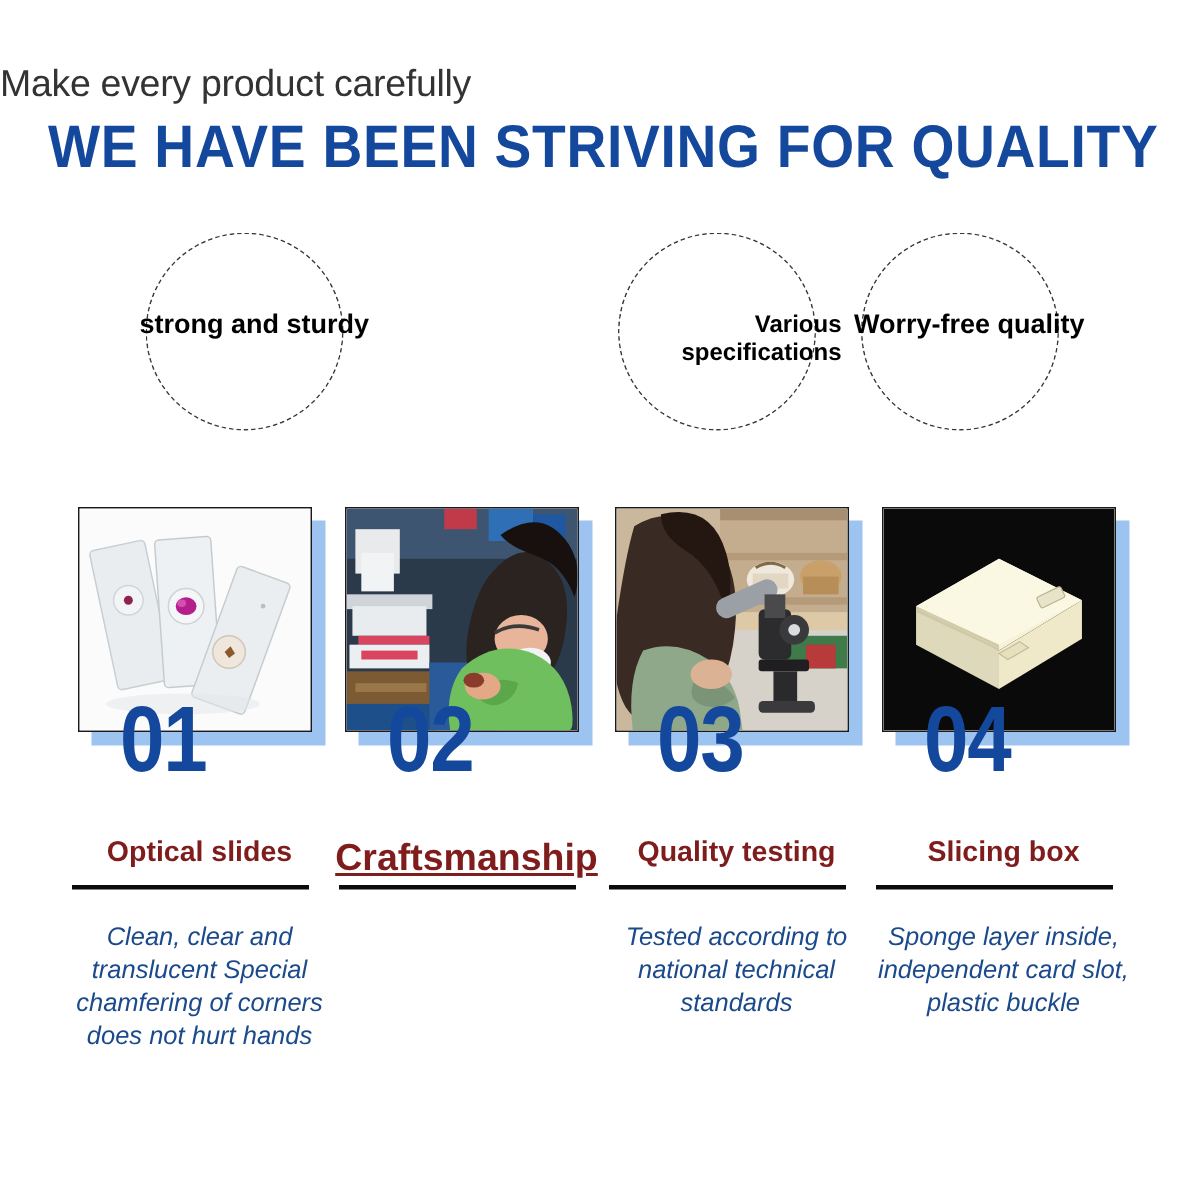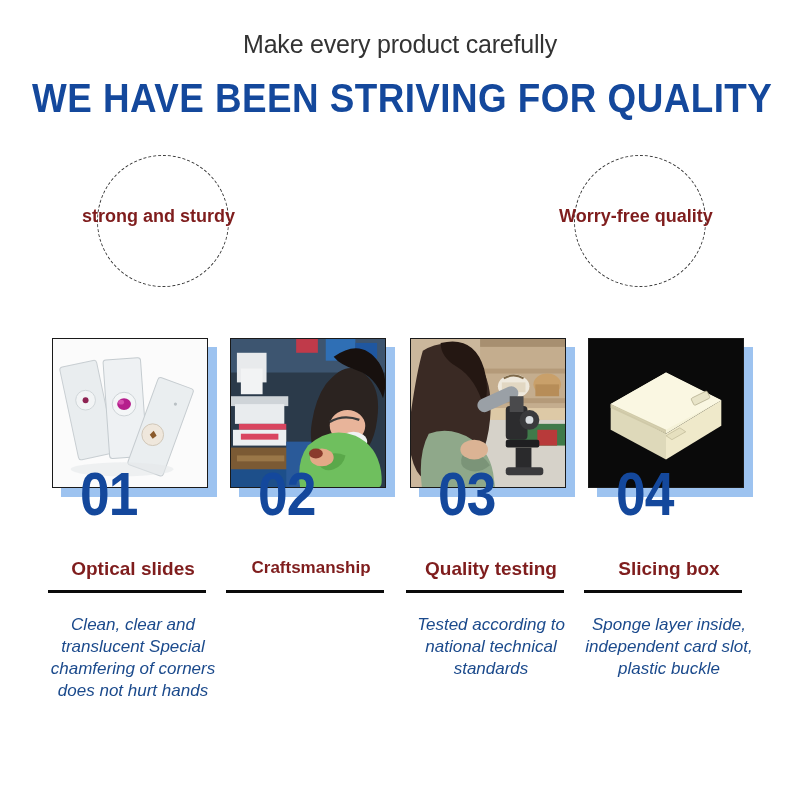--- a/index.html
+++ b/index.html
@@ -11,24 +11,23 @@
     height: 800px;
     background: #ffffff;
     font-family: "Liberation Sans", sans-serif;
     overflow: hidden;
     position: relative;
   }
 
   
   .subtitle {
     position: absolute;
-    top: 30px;
-    left: 0;
-    width: 800px;
-    text-align: center;
+    top: 42px;
+    left: 0;
+    width: 800px;
     font-size: 25px;
     color: #333333;
     font-family: "Liberation Sans", sans-serif;
     letter-spacing: -0.2px;
     white-space: nowrap;
   }
   .headline {
     position: absolute;
     top: 76px;
     left: 0;
@@ -58,22 +57,22 @@
     height: 132px;
     border: 1px dashed #3a3a3a;
     border-radius: 50%;
     box-sizing: border-box;
   }
   .badge-label {
     position: absolute;
     left: -16px;
     width: 164px;
     top: 50px;
-    text-align: left;
-    color: #7f1d1d;
+    text-align: right;
+    color: #000000;
     font-weight: bold;
     font-size: 18px;
     line-height: 1.18;
     font-family: "Liberation Sans", sans-serif;
   }
   .badge.b0 { left: 97px; }
   .badge.b1 { left: 254px; }
   .badge.b2 { left: 412px; }
   .badge.b3 { left: 574px; }
   .badge.b2 .badge-label { font-size: 16px; top: 52px; }
@@ -144,21 +143,21 @@
     top: 220px;
     left: 0;
     width: 178px;
     text-align: center;
     font-size: 19px;
     font-weight: bold;
     color: #7f1d1d;
     font-family: "Liberation Sans", sans-serif;
     white-space: nowrap;
   }
-  .card.c1 .card-title { font-size: 17px; }
+  .card.c1 .card-title { font-size: 25px; text-decoration: underline; }
 
   .card-rule {
     position: absolute;
     top: 252px;
     left: 4px;
     width: 158px;
     height: 2.5px;
     background: #0b0b0b;
   }
 
@@ -177,20 +176,23 @@
 </style>
 </head>
 <body>
 
 <div class="subtitle">Make every product carefully</div>
 <div class="headline">WE HAVE BEEN STRIVING FOR QUALITY</div>
 
 <div class="badges">
   <div class="badge b0">
     <div class="badge-label">strong and sturdy</div>
+  </div>
+  <div class="badge b2">
+    <div class="badge-label">Various specifications</div>
   </div>
   <div class="badge b3">
     <div class="badge-label">Worry-free quality</div>
   </div>
 </div>
 
 <div class="cards">
 
   <div class="card c0">
     <div class="photo-wrap">

